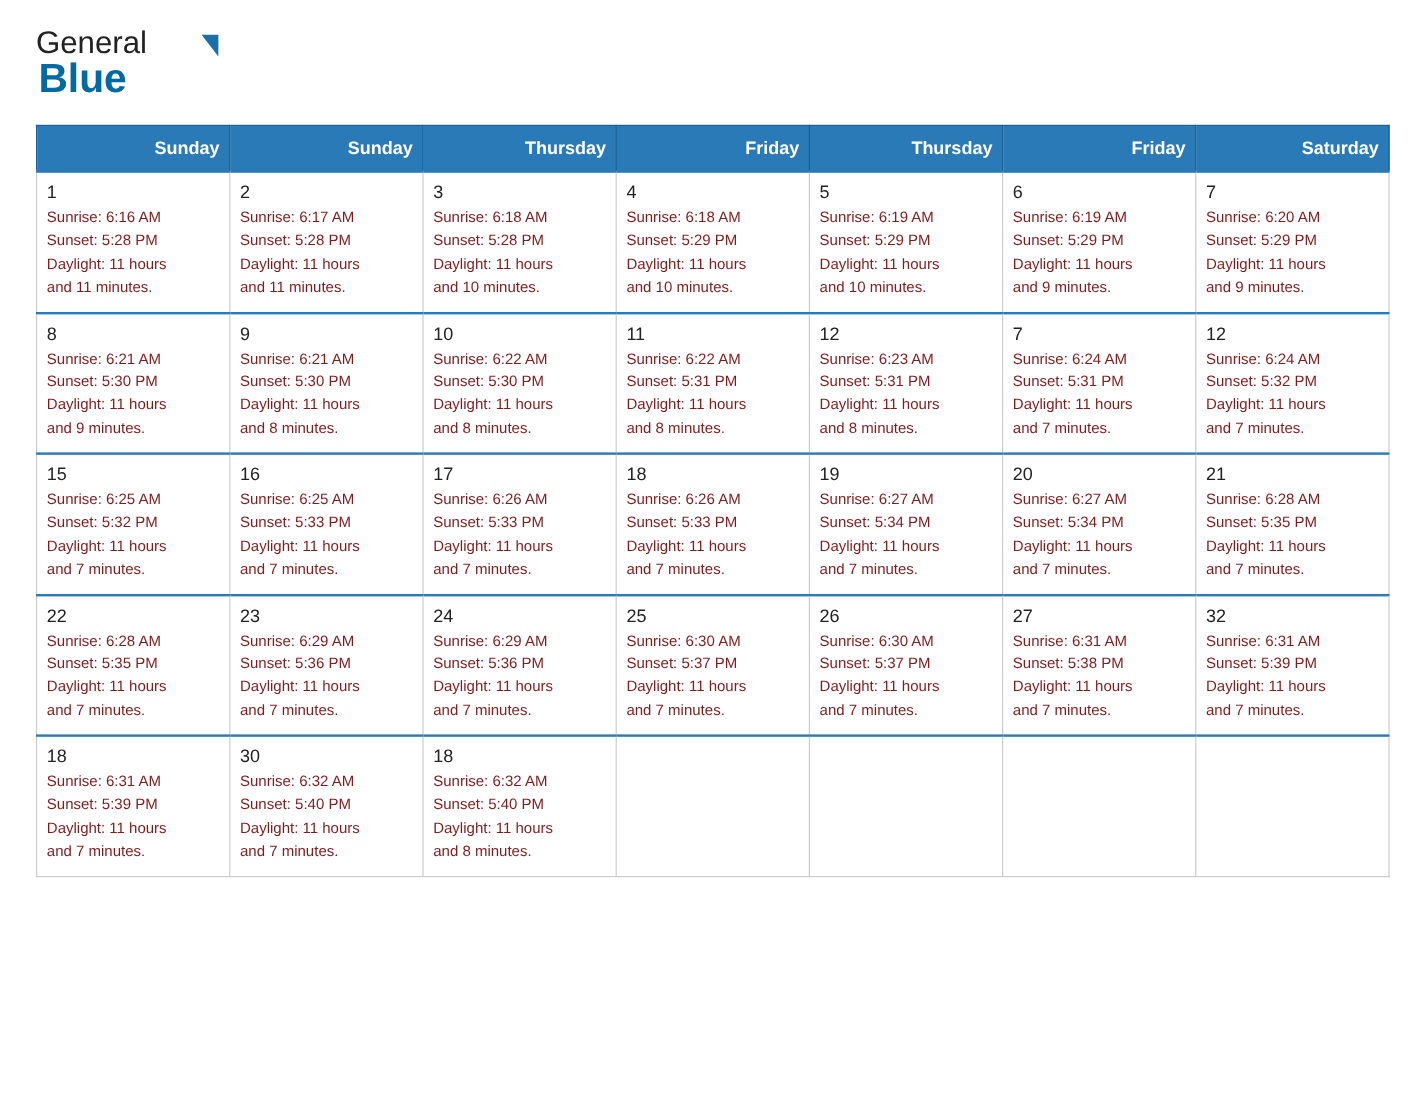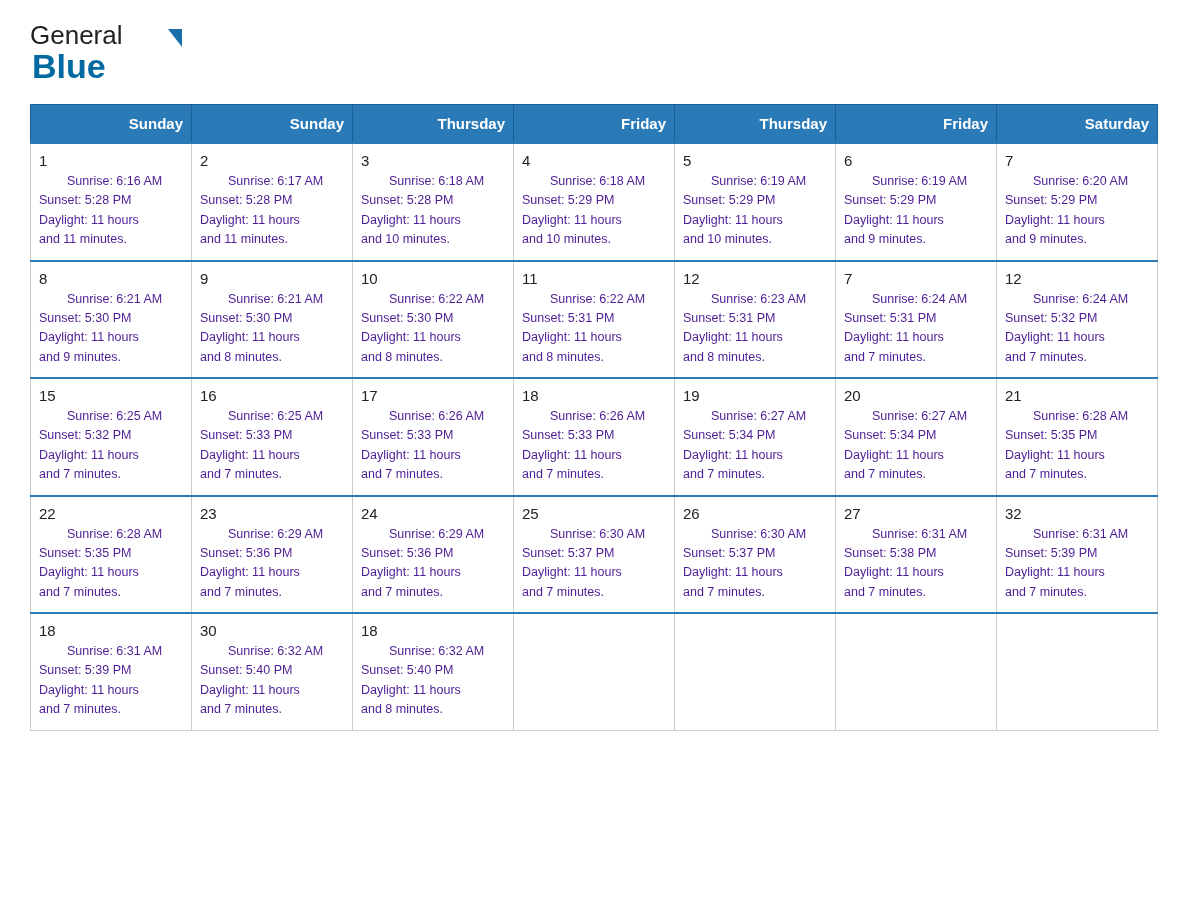--- a/index.html
+++ b/index.html
@@ -87,23 +87,22 @@
       background: #fff;
     }
     tbody tr td .day-num {
       font-size: 15px;
       font-weight: normal;
       display: block;
       margin-bottom: 3px;
     }
     tbody tr td .day-info {
       font-size: 12.5px;
-      color: #4c1d95;
+      color: #7f1d1d;
       line-height: 1.55;
-      margin-left: 28px;
     }
     tbody tr td.empty {
       background: #fff;
     }
   </style>
 </head>
 <body>
 
 <div class="header">
   <div class="logo">

